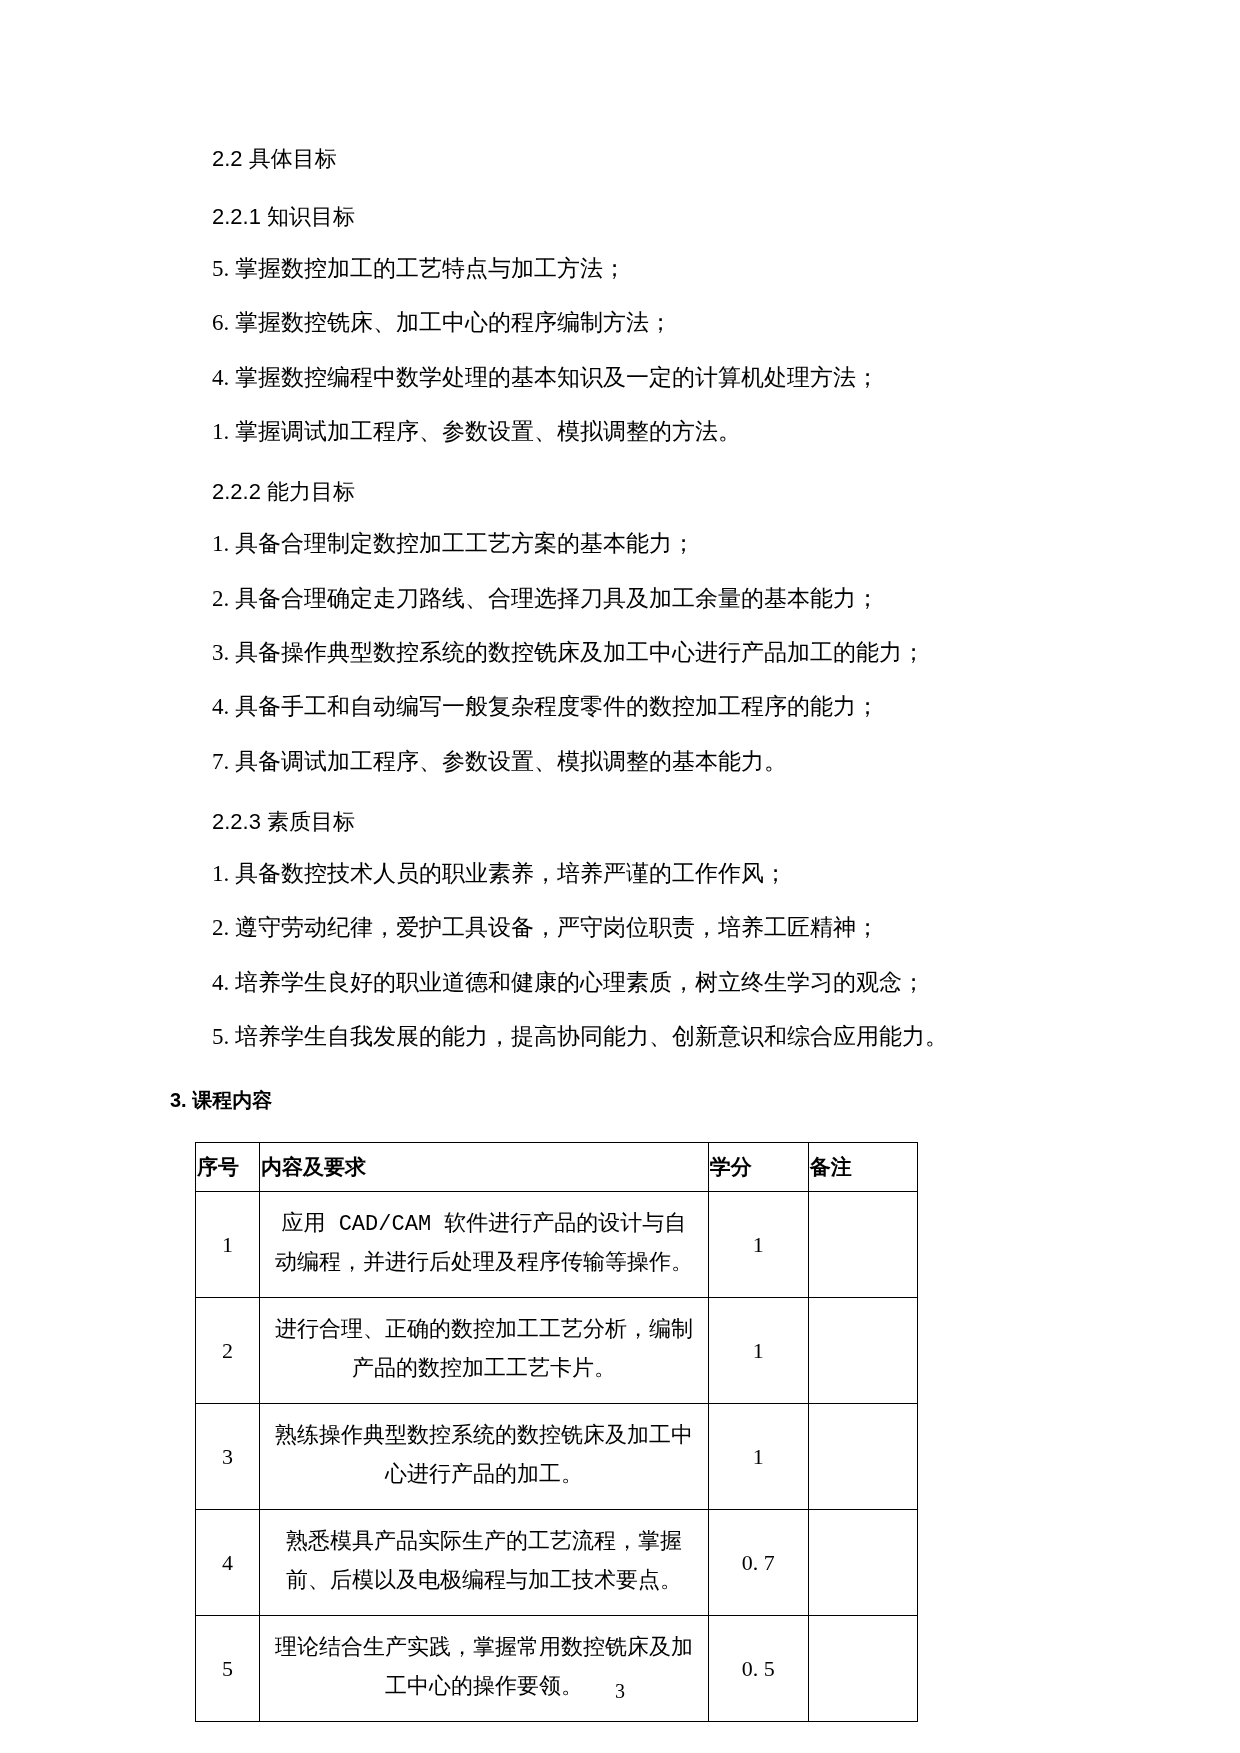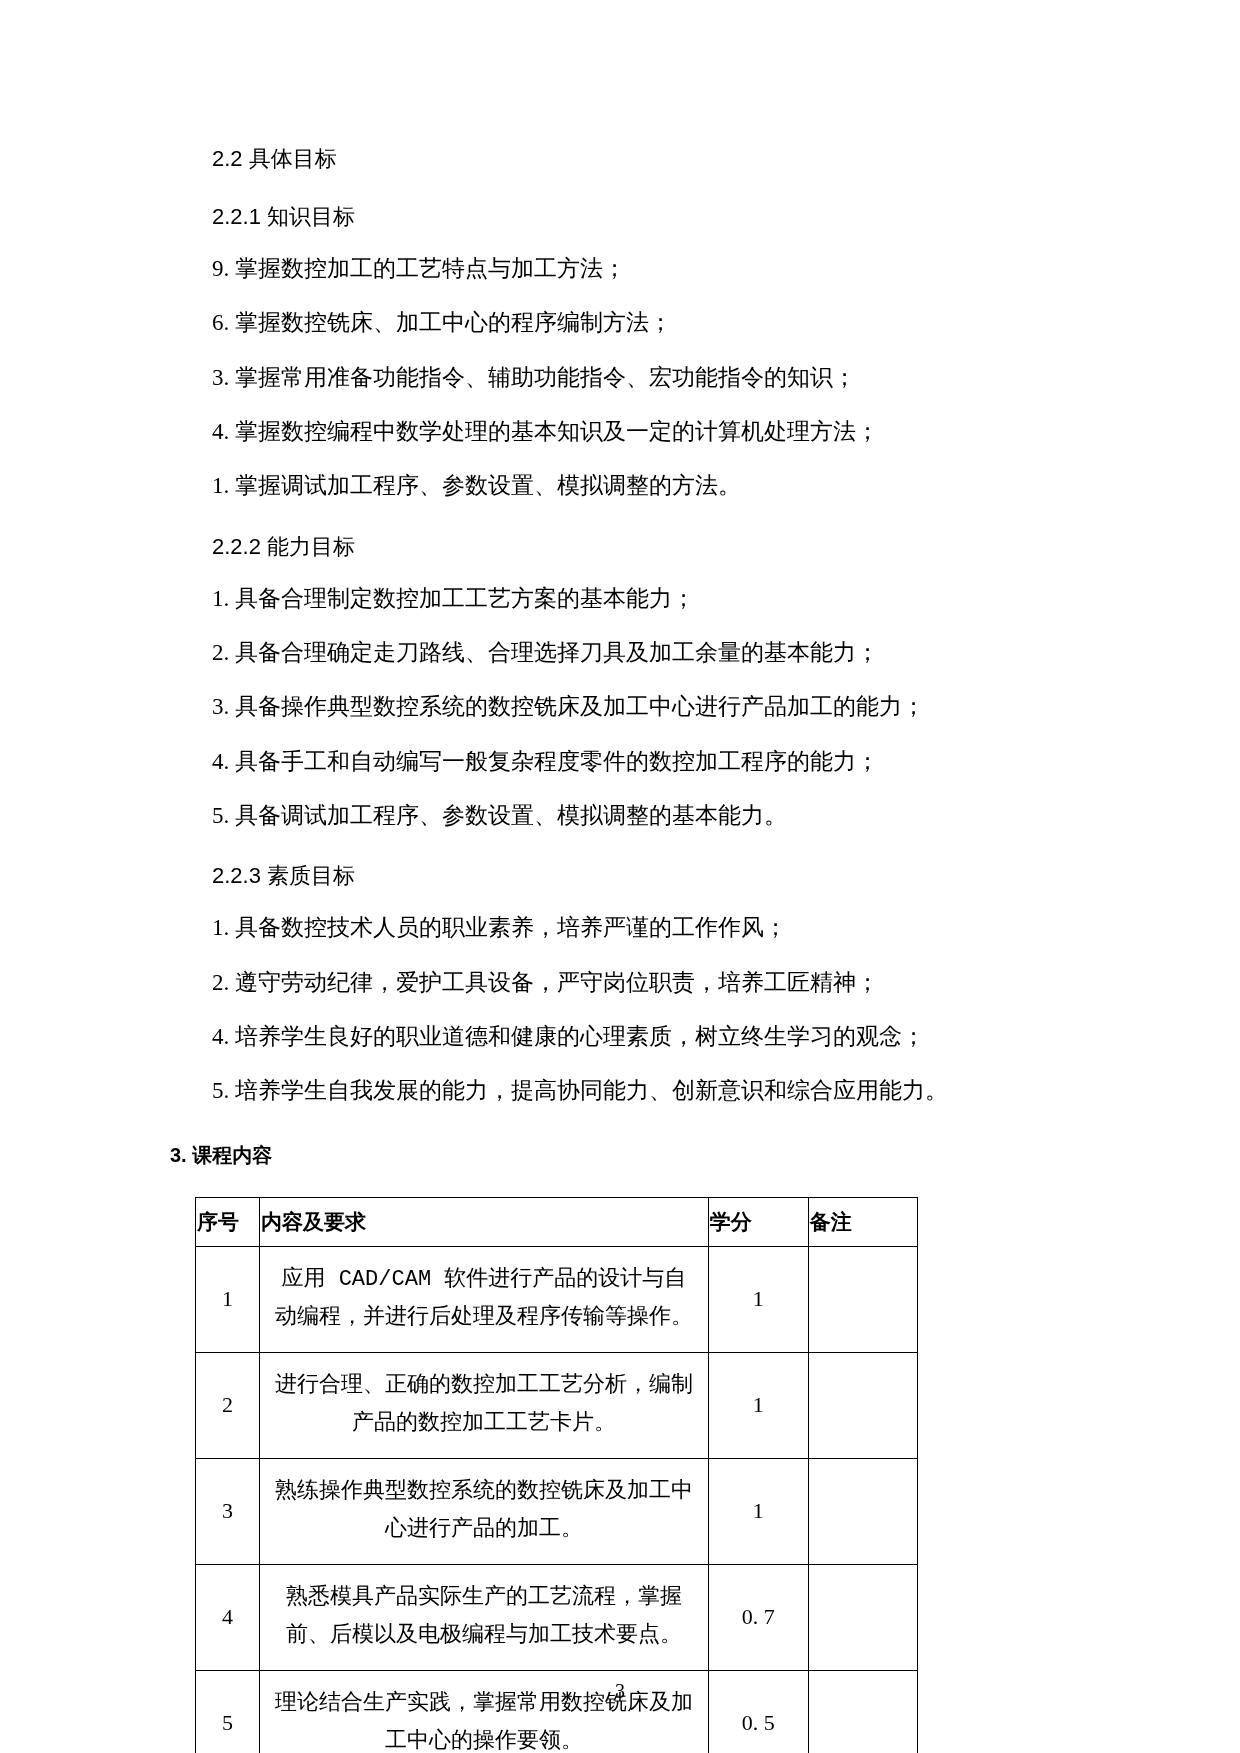--- a/index.html
+++ b/index.html
@@ -93,33 +93,32 @@
 <body>
 
 <div class="content">
 
   <div class="sections" id="sections">
       <div class="section-block">
         <h3 class="section-heading">2.2 具体目标</h3>
       </div>
       <div class="section-block">
         <h3 class="section-heading">2.2.1 知识目标</h3>
-        <p class="list-item">9. 掌握数控加工的工艺特点与加工方法；</p>
+        <p class="list-item">5. 掌握数控加工的工艺特点与加工方法；</p>
         <p class="list-item">6. 掌握数控铣床、加工中心的程序编制方法；</p>
-        <p class="list-item">3. 掌握常用准备功能指令、辅助功能指令、宏功能指令的知识；</p>
         <p class="list-item">4. 掌握数控编程中数学处理的基本知识及一定的计算机处理方法；</p>
         <p class="list-item">1. 掌握调试加工程序、参数设置、模拟调整的方法。</p>
       </div>
       <div class="section-block">
         <h3 class="section-heading">2.2.2 能力目标</h3>
         <p class="list-item">1. 具备合理制定数控加工工艺方案的基本能力；</p>
         <p class="list-item">2. 具备合理确定走刀路线、合理选择刀具及加工余量的基本能力；</p>
         <p class="list-item">3. 具备操作典型数控系统的数控铣床及加工中心进行产品加工的能力；</p>
         <p class="list-item">4. 具备手工和自动编写一般复杂程度零件的数控加工程序的能力；</p>
-        <p class="list-item">5. 具备调试加工程序、参数设置、模拟调整的基本能力。</p>
+        <p class="list-item">7. 具备调试加工程序、参数设置、模拟调整的基本能力。</p>
       </div>
       <div class="section-block">
         <h3 class="section-heading">2.2.3 素质目标</h3>
         <p class="list-item">1. 具备数控技术人员的职业素养，培养严谨的工作作风；</p>
         <p class="list-item">2. 遵守劳动纪律，爱护工具设备，严守岗位职责，培养工匠精神；</p>
         <p class="list-item">4. 培养学生良好的职业道德和健康的心理素质，树立终生学习的观念；</p>
         <p class="list-item">5. 培养学生自我发展的能力，提高协同能力、创新意识和综合应用能力。</p>
       </div>
     </div>
 

